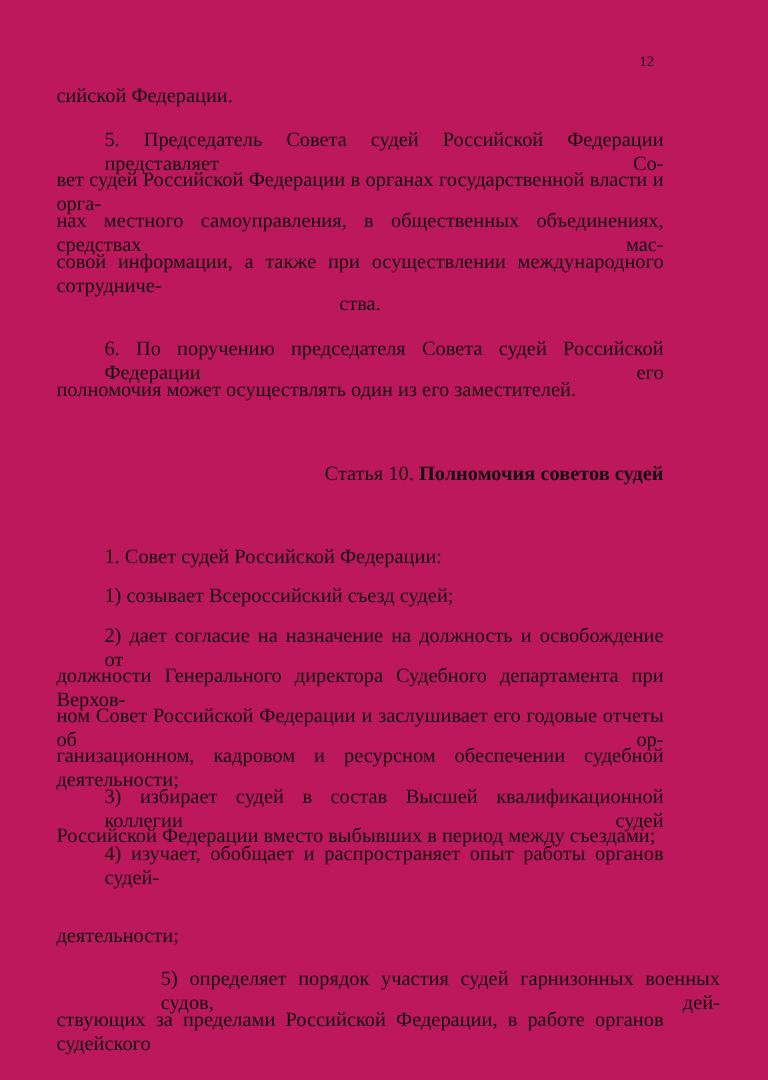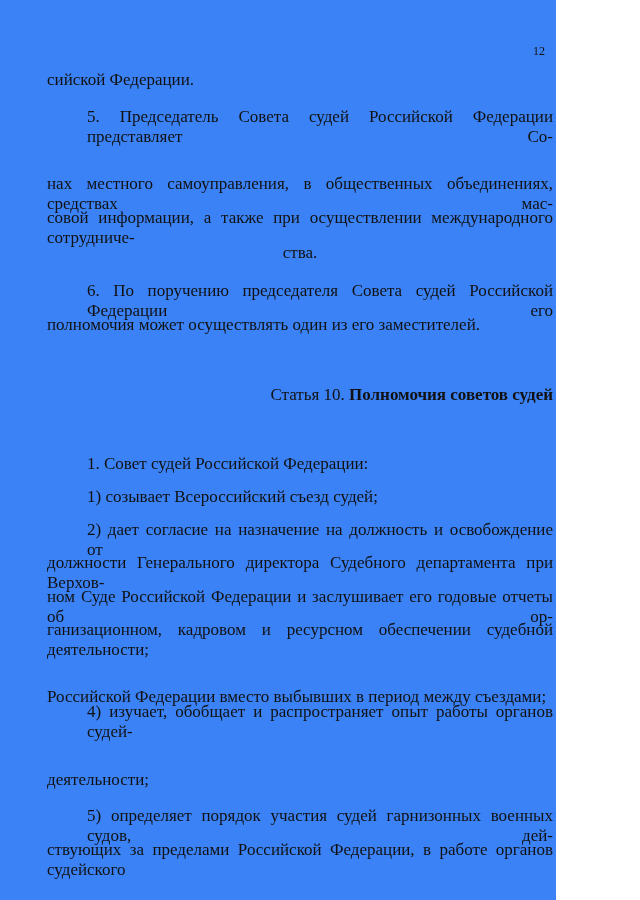--- a/index.html
+++ b/index.html
@@ -11,23 +11,23 @@
       width: 640px;
       height: 900px;
       position: relative;
       overflow: hidden;
       font-family: "Liberation Serif", serif;
       color: #111111;
     }
     .page {
       position: absolute;
       left: 0; top: 0;
-      width: 556px;
+      width: 640px;
       height: 900px;
-      background: #3b82f6;
+      background: #be185d;
     }
     .page-number {
       position: absolute;
       left: 533px;
       top: 44px;
       font-size: 12px;
     }
     .line {
       position: absolute;
       left: 47px;
@@ -48,35 +48,37 @@
     .bold { font-weight: bold; }
   </style>
 </head>
 <body>
 
 <div class="page">
   <div class="page-number">12</div>
 
   <div class="line" style="top:70px;">сийской Федерации.</div>
   <div class="line indent justify" style="top:107px;">5. Председатель Совета судей Российской Федерации представляет Со-</div>
+  <div class="line justify" style="top:140px;">вет судей Российской Федерации в органах государственной власти и орга-</div>
   <div class="line justify" style="top:174px;">нах местного самоуправления, в общественных объединениях, средствах мас-</div>
   <div class="line justify" style="top:208px;">совой информации, а также при осуществлении международного сотрудниче-</div>
   <div class="line" style="top:243px;text-align:center;">ства.</div>
   <div class="line indent justify" style="top:281px;">6. По поручению председателя Совета судей Российской Федерации его</div>
   <div class="line" style="top:315px;">полномочия может осуществлять один из его заместителей.</div>
 
   <div class="line indent" style="top:385px;text-align:right;">
     <span>Статья  10.</span>
     <span class="bold">Полномочия советов судей</span>
   </div>
 
   <div class="line indent" style="top:454px;">1. Совет судей Российской Федерации:</div>
   <div class="line indent" style="top:487px;">1) созывает Всероссийский съезд  судей;</div>
   <div class="line indent justify" style="top:520px;">2) дает согласие на назначение на должность и освобождение от</div>
   <div class="line justify" style="top:553px;">должности Генерального директора Судебного департамента при Верхов-</div>
-  <div class="line justify" style="top:587px;">ном Суде Российской Федерации и заслушивает его годовые отчеты об ор-</div>
+  <div class="line justify" style="top:587px;">ном Совет Российской Федерации и заслушивает его годовые отчеты об ор-</div>
   <div class="line justify" style="top:620px;">ганизационном, кадровом и ресурсном обеспечении судебной деятельности;</div>
+  <div class="line indent justify" style="top:654px;">3) избирает судей в состав Высшей квалификационной коллегии судей</div>
   <div class="line" style="top:687px;">Российской Федерации вместо выбывших в период между съездами;</div>
   <div class="line indent justify" style="top:702px;">4) изучает, обобщает и распространяет опыт работы органов судей-</div>
   <div class="line" style="top:770px;">деятельности;</div>
-  <div class="line indent justify" style="top:806px;">5) определяет порядок участия судей гарнизонных военных судов, дей-</div>
+  <div class="line indent justify" style="top:806px;margin-left:47px;">5) определяет порядок участия судей гарнизонных военных судов, дей-</div>
   <div class="line justify" style="top:840px;">ствующих за пределами Российской Федерации, в работе органов судейского</div>
 </div>
 
 </body></html>

